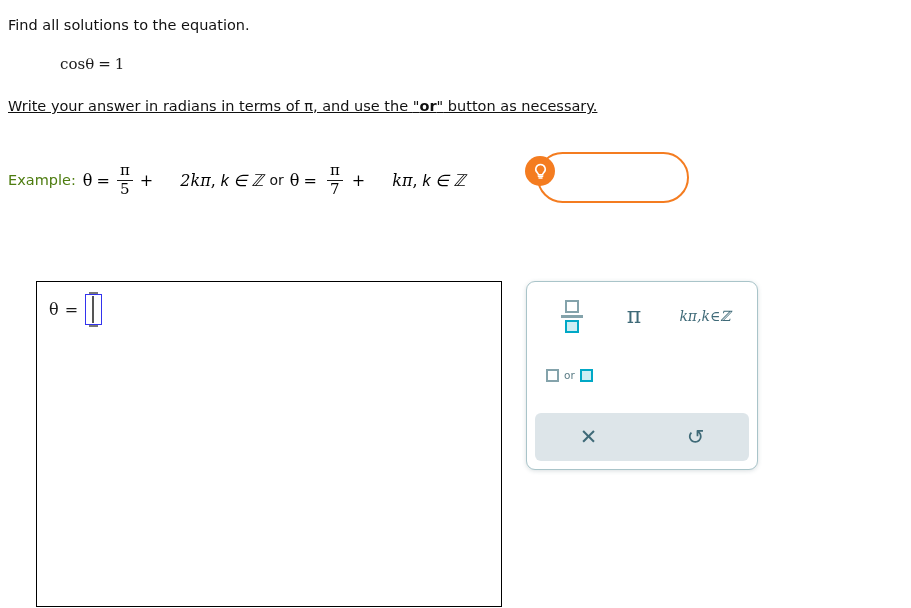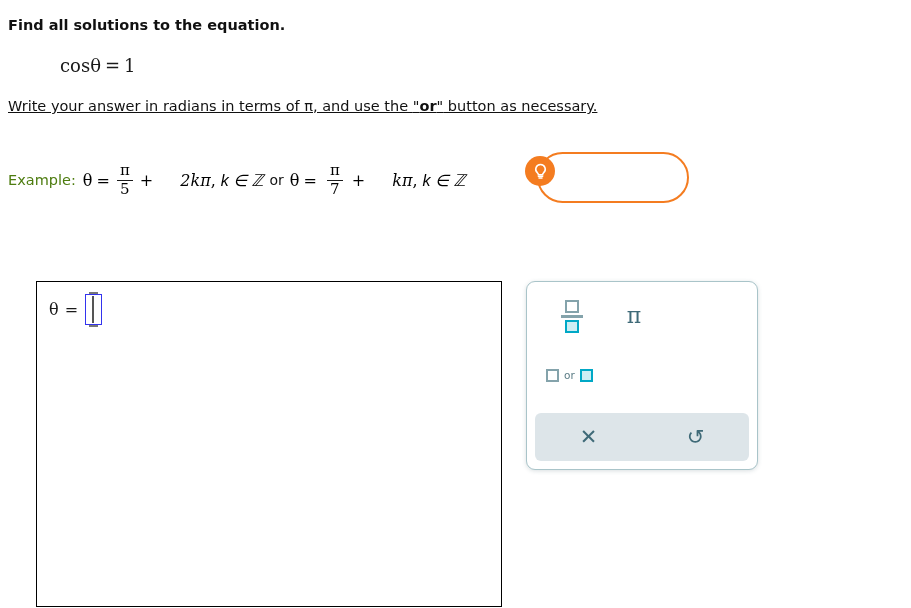--- a/index.html
+++ b/index.html
@@ -17,34 +17,34 @@
     -webkit-font-smoothing: antialiased;
   }
 
   
   .prompt-line {
     position: absolute;
     font-size: 14.5px;
     color: #111111;
     white-space: nowrap;
   }
-  #prompt-1 { left: 8px; top: 17px; font-weight: bold; }
+  #prompt-1 { left: 8px; top: 17px; }
   #prompt-2 { left: 8px; top: 98px; text-decoration: underline; }
   .bold-or { font-weight: bold; }
 
   
   .math {
     font-family: "DejaVu Serif", "Liberation Serif", serif;
     color: #1a1a1a;
   }
   #equation {
     position: absolute;
     left: 60px;
     top: 55px;
-    font-size: 18px;
+    font-size: 15px;
     white-space: nowrap;
   }
   #equation .thetaglyph { font-style: normal; }
   #equation .eqsign { margin: 0 4px; }
 
   
   #example-row {
     position: absolute;
     left: 8px;
     top: 163px;
@@ -413,20 +413,23 @@
           <span class="sq top"></span>
           <span class="fbar"></span>
           <span class="sq bot"></span>
         </span>
       </div>
 
       <div id="btn-pi" class="pal-btn">
         <span class="pi-glyph">π</span>
       </div>
 
+      <div id="btn-kpi" class="pal-btn">
+        <span class="kpi-glyph">kπ,k∈ℤ</span>
+      </div>
 
     </div>
 
     <div id="pal-row-2" class="pal-row">
       <div id="btn-or">
         <span class="or-sq empty"></span>
         <span class="or-word">or</span>
         <span class="or-sq filled"></span>
       </div>
     </div>

